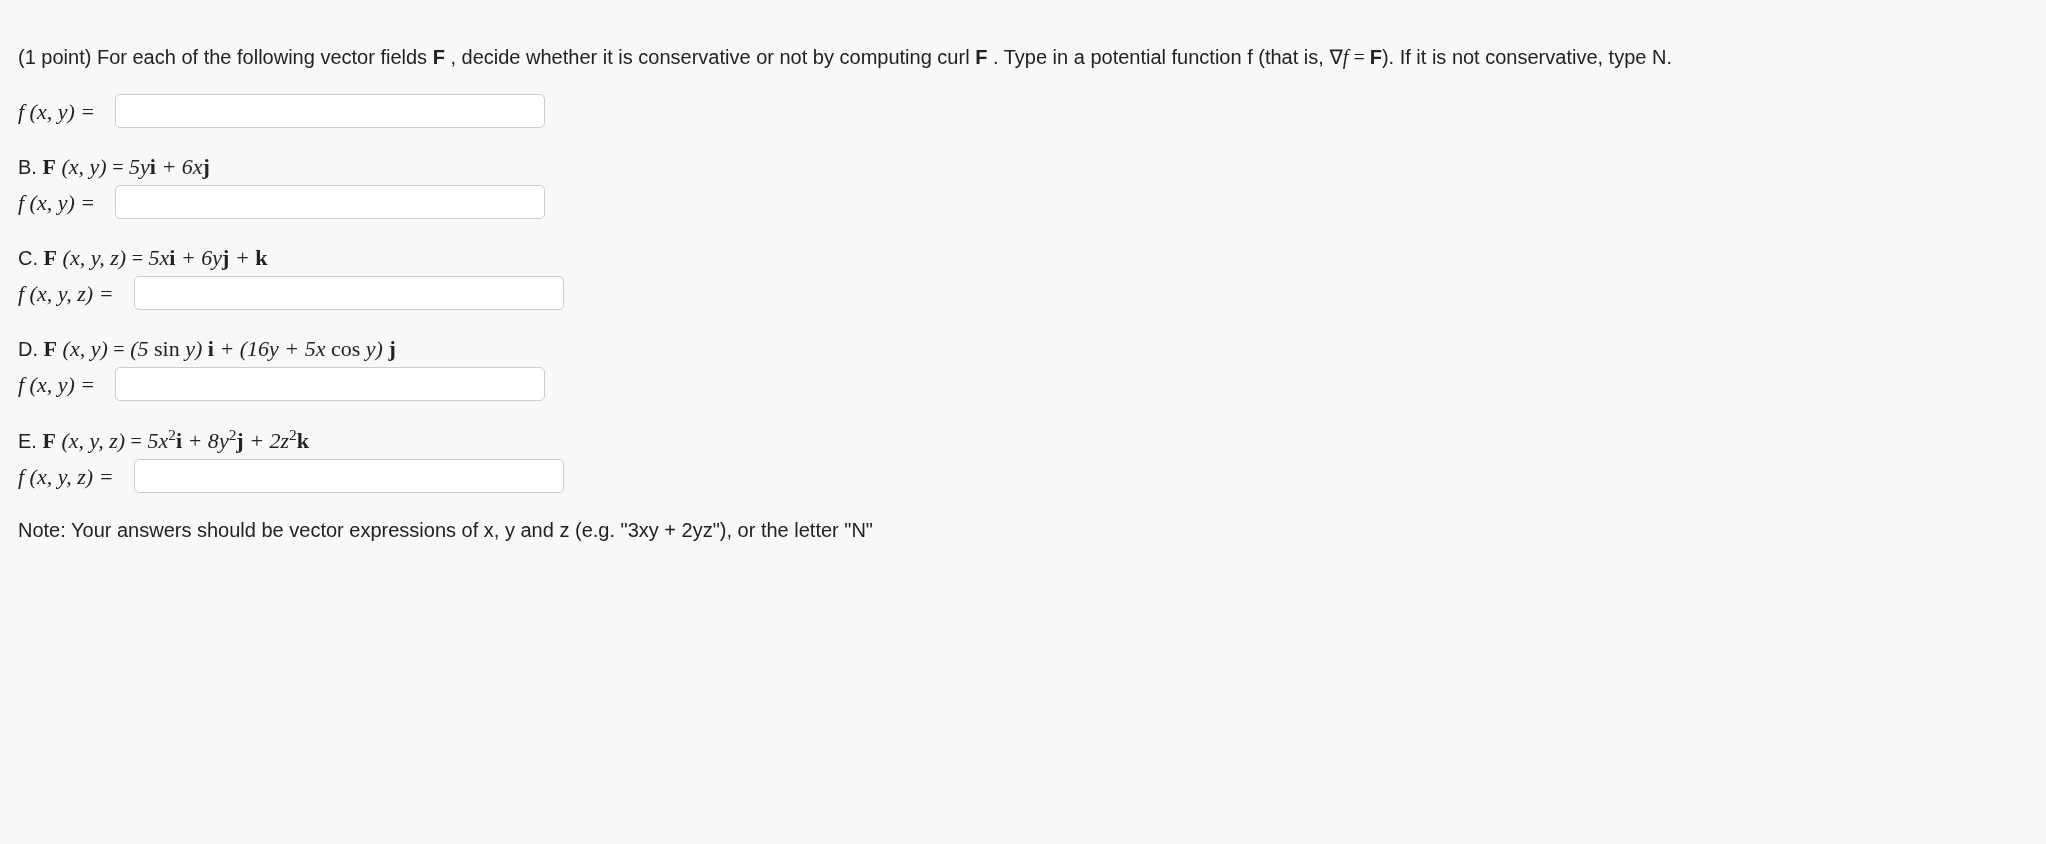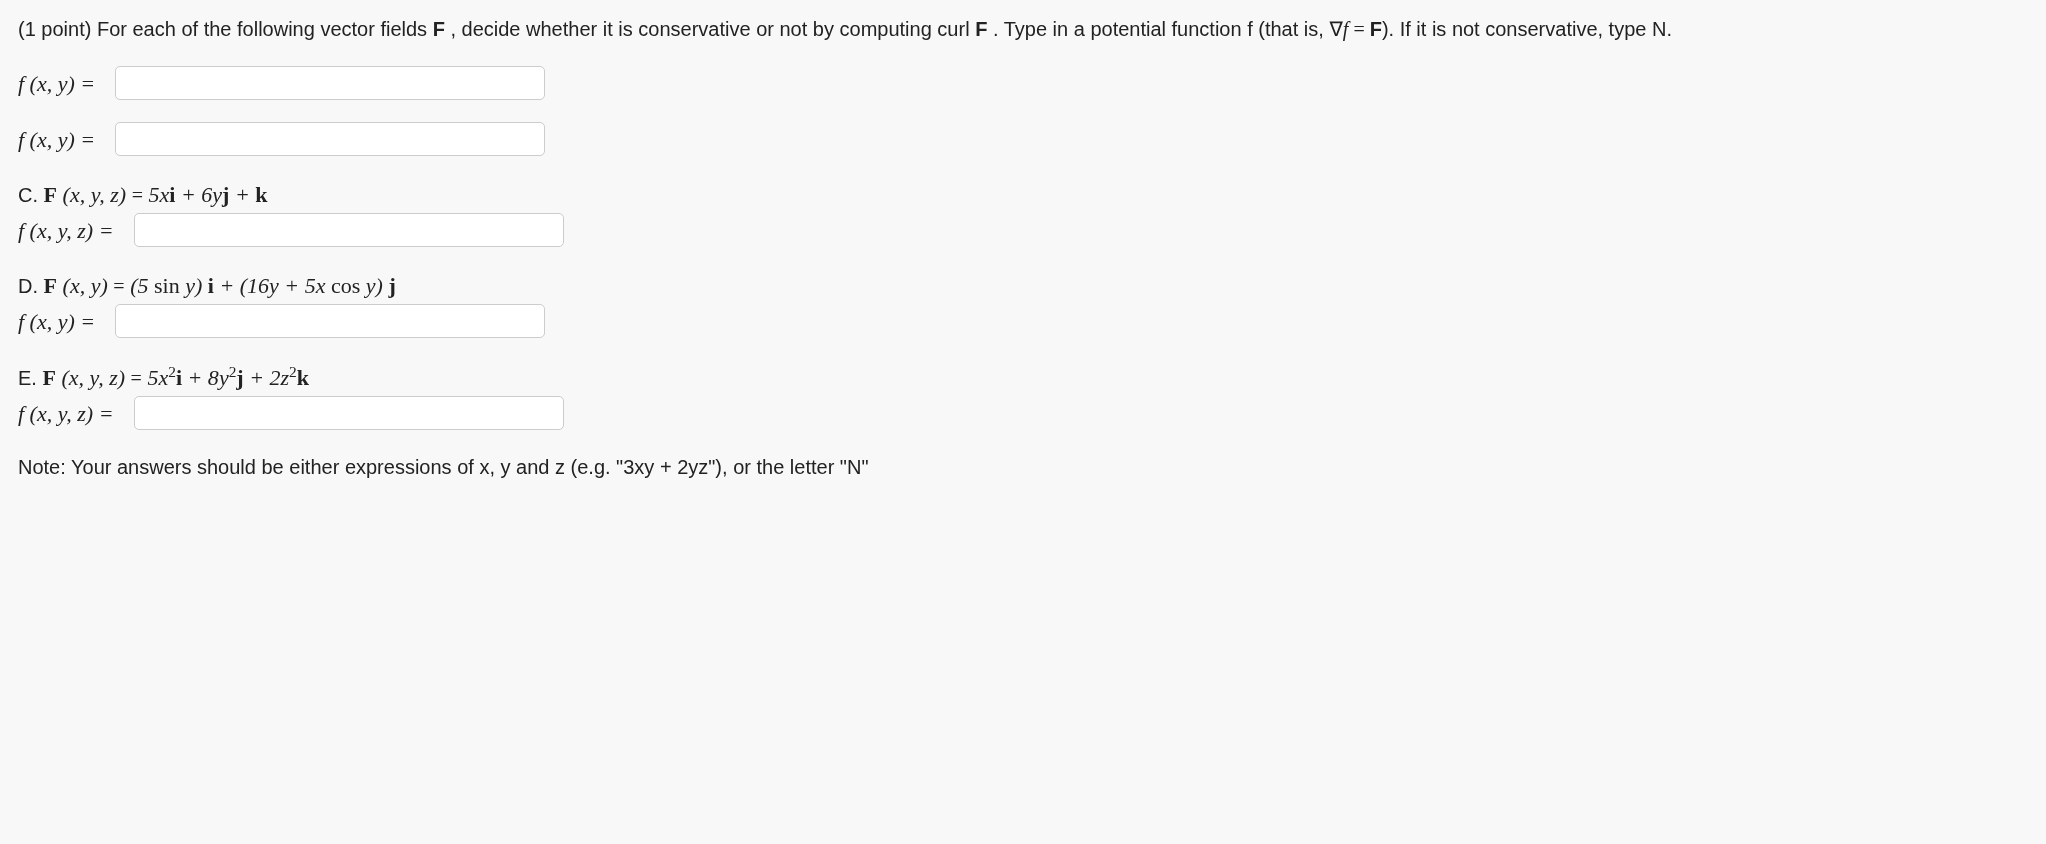--- a/index.html
+++ b/index.html
@@ -11,20 +11,21 @@
       font-family: Arial, Helvetica, sans-serif;
       font-size: 20px;
       color: #222;
       background: #f8f8f8;
       padding: 14px 18px;
       width: 2046px;
       line-height: 1.5;
     }
     .intro {
       margin-bottom: 22px;
+      margin-top: 28px;
     }
     .bold {
       font-weight: bold;
     }
     .math {
       font-family: "Times New Roman", Times, serif;
       font-style: italic;
     }
     .math-up {
       font-family: "Times New Roman", Times, serif;
@@ -67,20 +68,23 @@
 </div>
 
 <div class="part">
   <div class="answer-line">
     <span class="lbl">f (x, y) =</span>
     <input type="text" class="answer-input" style="">
   </div>
 </div>
 
 <div class="part">
+  <div class="vf-line">
+    <span>B. </span><span class="lbl" style="font-weight:bold; font-style:normal;">F</span> <span class="lbl">(<span>x</span>, <span>y</span>)</span> <span class="math-up">=</span> <span class="lbl">5<span>y</span><span style="font-weight:bold;font-style:normal;">i</span> + 6<span>x</span><span style="font-weight:bold;font-style:normal;">j</span></span>
+  </div>
   <div class="answer-line">
     <span class="lbl">f (x, y) =</span>
     <input type="text" class="answer-input" style="">
   </div>
 </div>
 
 <div class="part">
   <div class="vf-line">
     <span>C. </span><span class="lbl" style="font-weight:bold; font-style:normal;">F</span> <span class="lbl">(<span>x</span>, <span>y</span>, <span>z</span>)</span> <span class="math-up">=</span> <span class="lbl">5<span>x</span><span style="font-weight:bold;font-style:normal;">i</span> + 6<span>y</span><span style="font-weight:bold;font-style:normal;">j</span> + <span style="font-weight:bold;font-style:normal;">k</span></span>
   </div>
@@ -103,13 +107,13 @@
 <div class="part">
   <div class="vf-line">
     <span>E. </span><span class="lbl" style="font-weight:bold; font-style:normal;">F</span> <span class="lbl">(<span>x</span>, <span>y</span>, <span>z</span>)</span> <span class="math-up">=</span> <span class="lbl">5<span>x</span><sup class="math-up" style="font-size:0.7em;">2</sup><span style="font-weight:bold;font-style:normal;">i</span> + 8<span>y</span><sup class="math-up" style="font-size:0.7em;">2</sup><span style="font-weight:bold;font-style:normal;">j</span> + 2<span>z</span><sup class="math-up" style="font-size:0.7em;">2</sup><span style="font-weight:bold;font-style:normal;">k</span></span>
   </div>
   <div class="answer-line">
     <span class="lbl">f (x, y, z) =</span>
     <input type="text" class="answer-input" style="">
   </div>
 </div>
 
-<div class="note">Note: Your answers should be either expressions of x, y and z (e.g. "3xy + 2yz"), or the letter "N"</div>
+<div class="note">Note: Your answers should be vector expressions of x, y and z (e.g. "3xy + 2yz"), or the letter "N"</div>
 
 </body></html>

